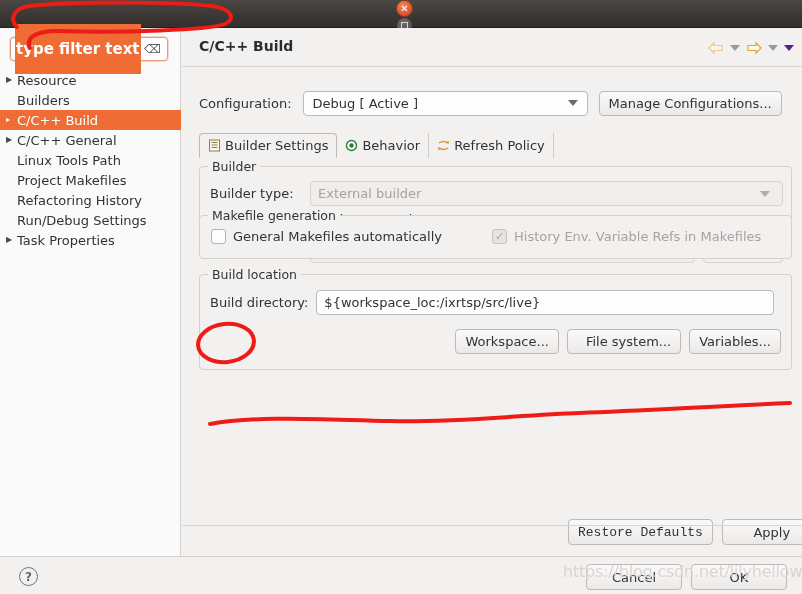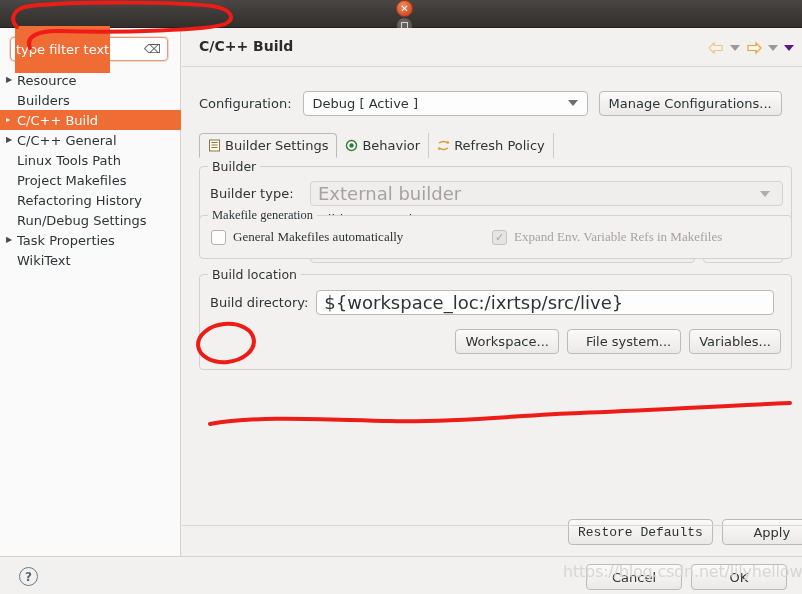--- a/index.html
+++ b/index.html
@@ -35,23 +35,24 @@
     position:absolute; left:0; top:28px; width:181px; height:528px;
     background:#fbfafa; border-right:1px solid #d3d0cd;
   }
   #filterbox {
     position:absolute; left:10px; top:9px; width:158px; height:24px;
     background:#fff; border:1px solid #e8997a; border-radius:4px;
     box-shadow:0 0 0 1px rgba(232,153,122,0.35);
     display:flex; align-items:center;
   }
   #filter-input {
-    margin-left:4px; background:#ef6c35; color:#fff; font-size:13px;
+    margin-left:4px; background:#ef6c35; color:#fff; font-size:15px;
     padding:16px 1px; white-space:nowrap; border:none; outline:none;
     font-family:inherit;
+    font-weight:bold;
   }
   #filter-clear { margin-left:auto; margin-right:6px; color:#5a5a5a; font-size:12px; line-height:1; }
   #tree { position:absolute; left:0; top:42px; width:181px; }
   .tnode {
     height:20px; display:flex; align-items:center; padding-left:6px;
     font-size:13px; color:#2e3436; white-space:nowrap;
   }
   .tnode.sel { background:#ef6c35; color:#fff; }
   .tarrow { width:11px; flex:0 0 11px; font-size:8px; color:#4a4a4a; line-height:1; }
   .tnode.sel .tarrow { color:#fff; }
@@ -96,21 +97,21 @@
   .group {
     position:absolute; border:1px solid #d4d0cd; border-radius:4px; background:#f2f1f0;
   }
   .group-title {
     position:absolute; top:-8px; left:8px; background:#f2f1f0; padding:0 4px;
     font-size:12.5px; color:#2e3436; white-space:nowrap;
   }
   .row { position:absolute; display:flex; align-items:center; }
   .field {
     height:25px; background:#fdfdfd; border:1px solid #bdb9b6; border-radius:4px;
-    display:flex; align-items:center; padding:6px 7px; font-size:18px; color:#2e3436;
+    display:flex; align-items:center; padding:6px 7px; font-size:13px; color:#2e3436;
     white-space:nowrap; overflow:hidden;
   }
   .field.disabled { background:#efeeed; border-color:#d6d2cf; color:#a6a2a0; }
   .chk { width:15px; height:15px; border-radius:3px; flex:0 0 auto;
          display:flex; align-items:center; justify-content:center; }
   .chk.on { background:linear-gradient(to bottom,#f0793f,#d9551f); border:1px solid #b8491b;
             color:#fff; font-size:11px; line-height:1; }
   .chk.off { background:#fdfdfd; border:1px solid #b5b1ae; }
   .chk.ondim { background:#e6e4e2; border:1px solid #c6c2bf; color:#a9a5a2; font-size:11px; line-height:1; }
   .ctext { font-size:13px; margin-left:7px; white-space:nowrap; }
@@ -178,24 +179,20 @@
       <span class="tarrow"></span>
       <span>Refactoring History</span>
     </div>
     <div class="tnode">
       <span class="tarrow"></span>
       <span>Run/Debug Settings</span>
     </div>
     <div class="tnode">
       <span class="tarrow">▶</span>
       <span>Task Properties</span>
-    </div>
-    <div class="tnode">
-      <span class="tarrow"></span>
-      <span>WikiText</span>
     </div>
   </div>
 </div>
 
 <div id="rightpanel">
   <div id="page-title">C/C++ Build</div>
 
   <div id="navicons">
     <svg width="16" height="14">
       <polygon points="1,7 6,2 6,4.5 14,4.5 14,9.5 6,9.5 6,12" fill="#fbf4e6" stroke="#e8c98a" stroke-width="1.2"></polygon>
@@ -259,29 +256,29 @@
       <span class="chk on">✓</span>
       <span class="ctext">Use default build command</span>
     </div>
     <div class="row" style="left:10px; top:71px; width:573px;">
       <span class="lbl" style="width:100px;">Build command:</span>
       <div class="field disabled" style="width:385px;">make</div>
       <div class="btn disabled" style="margin-left:8px; width:80px;">Variables...</div>
     </div>
   </div>
 
-  <div class="group" style="left:17px; top:187px; width:593px; height:44px;font-family:Liberation Serif, serif;">
+  <div class="group" style="left:17px; top:187px; width:593px; height:44px;">
     <span class="group-title">Makefile generation</span>
     <div class="row" style="left:11px; top:13px;">
       <span class="chk off"></span>
       <span class="ctext">General Makefiles automatically</span>
     </div>
     <div class="row" style="left:292px; top:13px;">
       <span class="chk ondim">✓</span>
-      <span class="ctext dim">Expand Env. Variable Refs in Makefiles</span>
+      <span class="ctext dim">History Env. Variable Refs in Makefiles</span>
     </div>
   </div>
 
   <div class="group" style="left:17px; top:246px; width:593px; height:96px;">
     <span class="group-title">Build location</span>
     <div class="row" style="left:10px; top:15px; width:573px;">
       <span class="lbl">Build directory:</span>
       <div class="field" style="width:458px; margin-left:8px;text-align:center;">${workspace_loc:/ixrtsp/src/live}</div>
     </div>
     <div class="row" style="right:10px; top:54px;">

